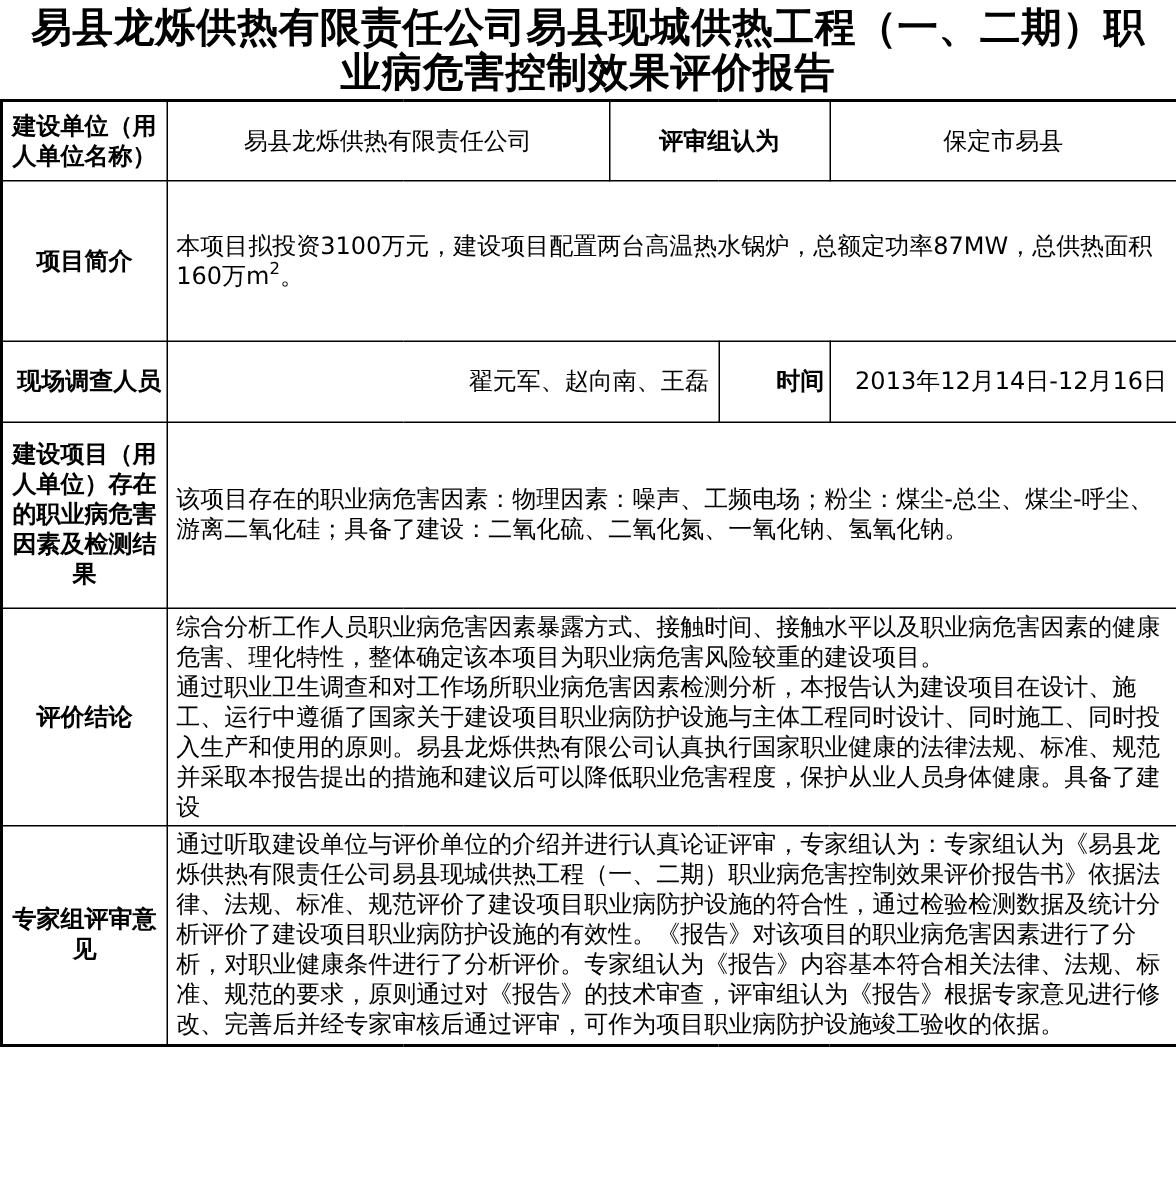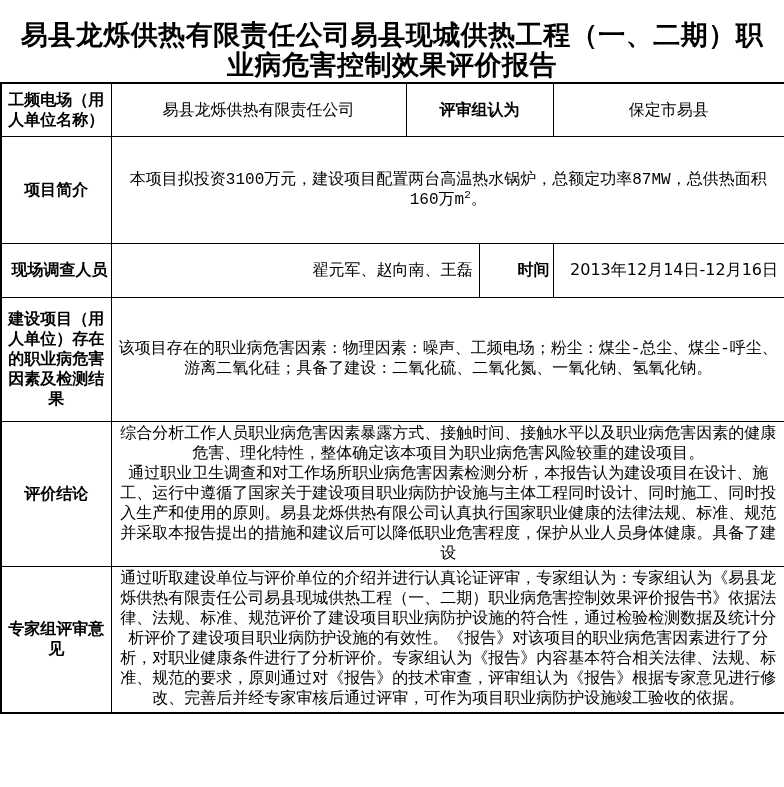--- a/index.html
+++ b/index.html
@@ -11,21 +11,20 @@
   }
   .page { width: 784px; }
   .doc-title {
     width: 784px;
     padding: 4px 18px 2px 18px;
     font-size: 27px;
     font-weight: bold;
     line-height: 30px;
     text-align: center;
     letter-spacing: 0.5px;
-    margin-top: 16px;
   }
   table.report {
     width: 784px;
     border-collapse: collapse;
     table-layout: fixed;
     border: 2px solid #000000;
   }
   table.report td {
     border: 1px solid #000000;
     vertical-align: middle;
@@ -36,23 +35,22 @@
   td.lbl {
     font-weight: bold;
     text-align: center;
     padding: 2px 3px;
   }
   td.val-c {
     text-align: center;
     padding: 2px 6px;
   }
   td.val-l {
-    text-align: center;
+    text-align: left;
     padding: 2px 5px 2px 6px;
-    font-family: Liberation Mono, monospace;
   }
   tr.r1 td { height: 53px; }
   tr.r2 td { height: 56px; }
   tr.r3 td { height: 107px; }
   tr.r4 td { height: 53px; }
   tr.r5 td { height: 54px; text-align: right; }
   tr.r6 td { height: 124px; }
   tr.r7 td { height: 119px; }
   tr.r8 td { height: 147px; }
   sup { font-size: 11px; line-height: 0; }
@@ -69,21 +67,21 @@
       <col style="width:110px">
       <col style="width:158px">
       <col style="width:137px">
       <col style="width:73px">
       <col style="width:74px">
       <col style="width:232px">
     </colgroup>
 
     <tbody>
         <tr class="r1">
-      <td class="lbl">工频电场（用人单位名称）</td>
+      <td class="lbl">建设单位（用人单位名称）</td>
       <td class="val-c" colspan="2">易县龙烁供热有限责任公司</td>
       <td class="lbl" colspan="2">评审组认为</td>
       <td class="val-c">保定市易县</td>
     </tr>
 
 
     <tr class="r3">
       <td class="lbl">项目简介</td>
       <td class="val-l" colspan="5"><span>本项目拟投资3100万元，建设项目配置两台高温热水锅炉，总额定功率87MW，总供热面积160万m</span><sup>2</sup><span>。</span></td>
     </tr>

